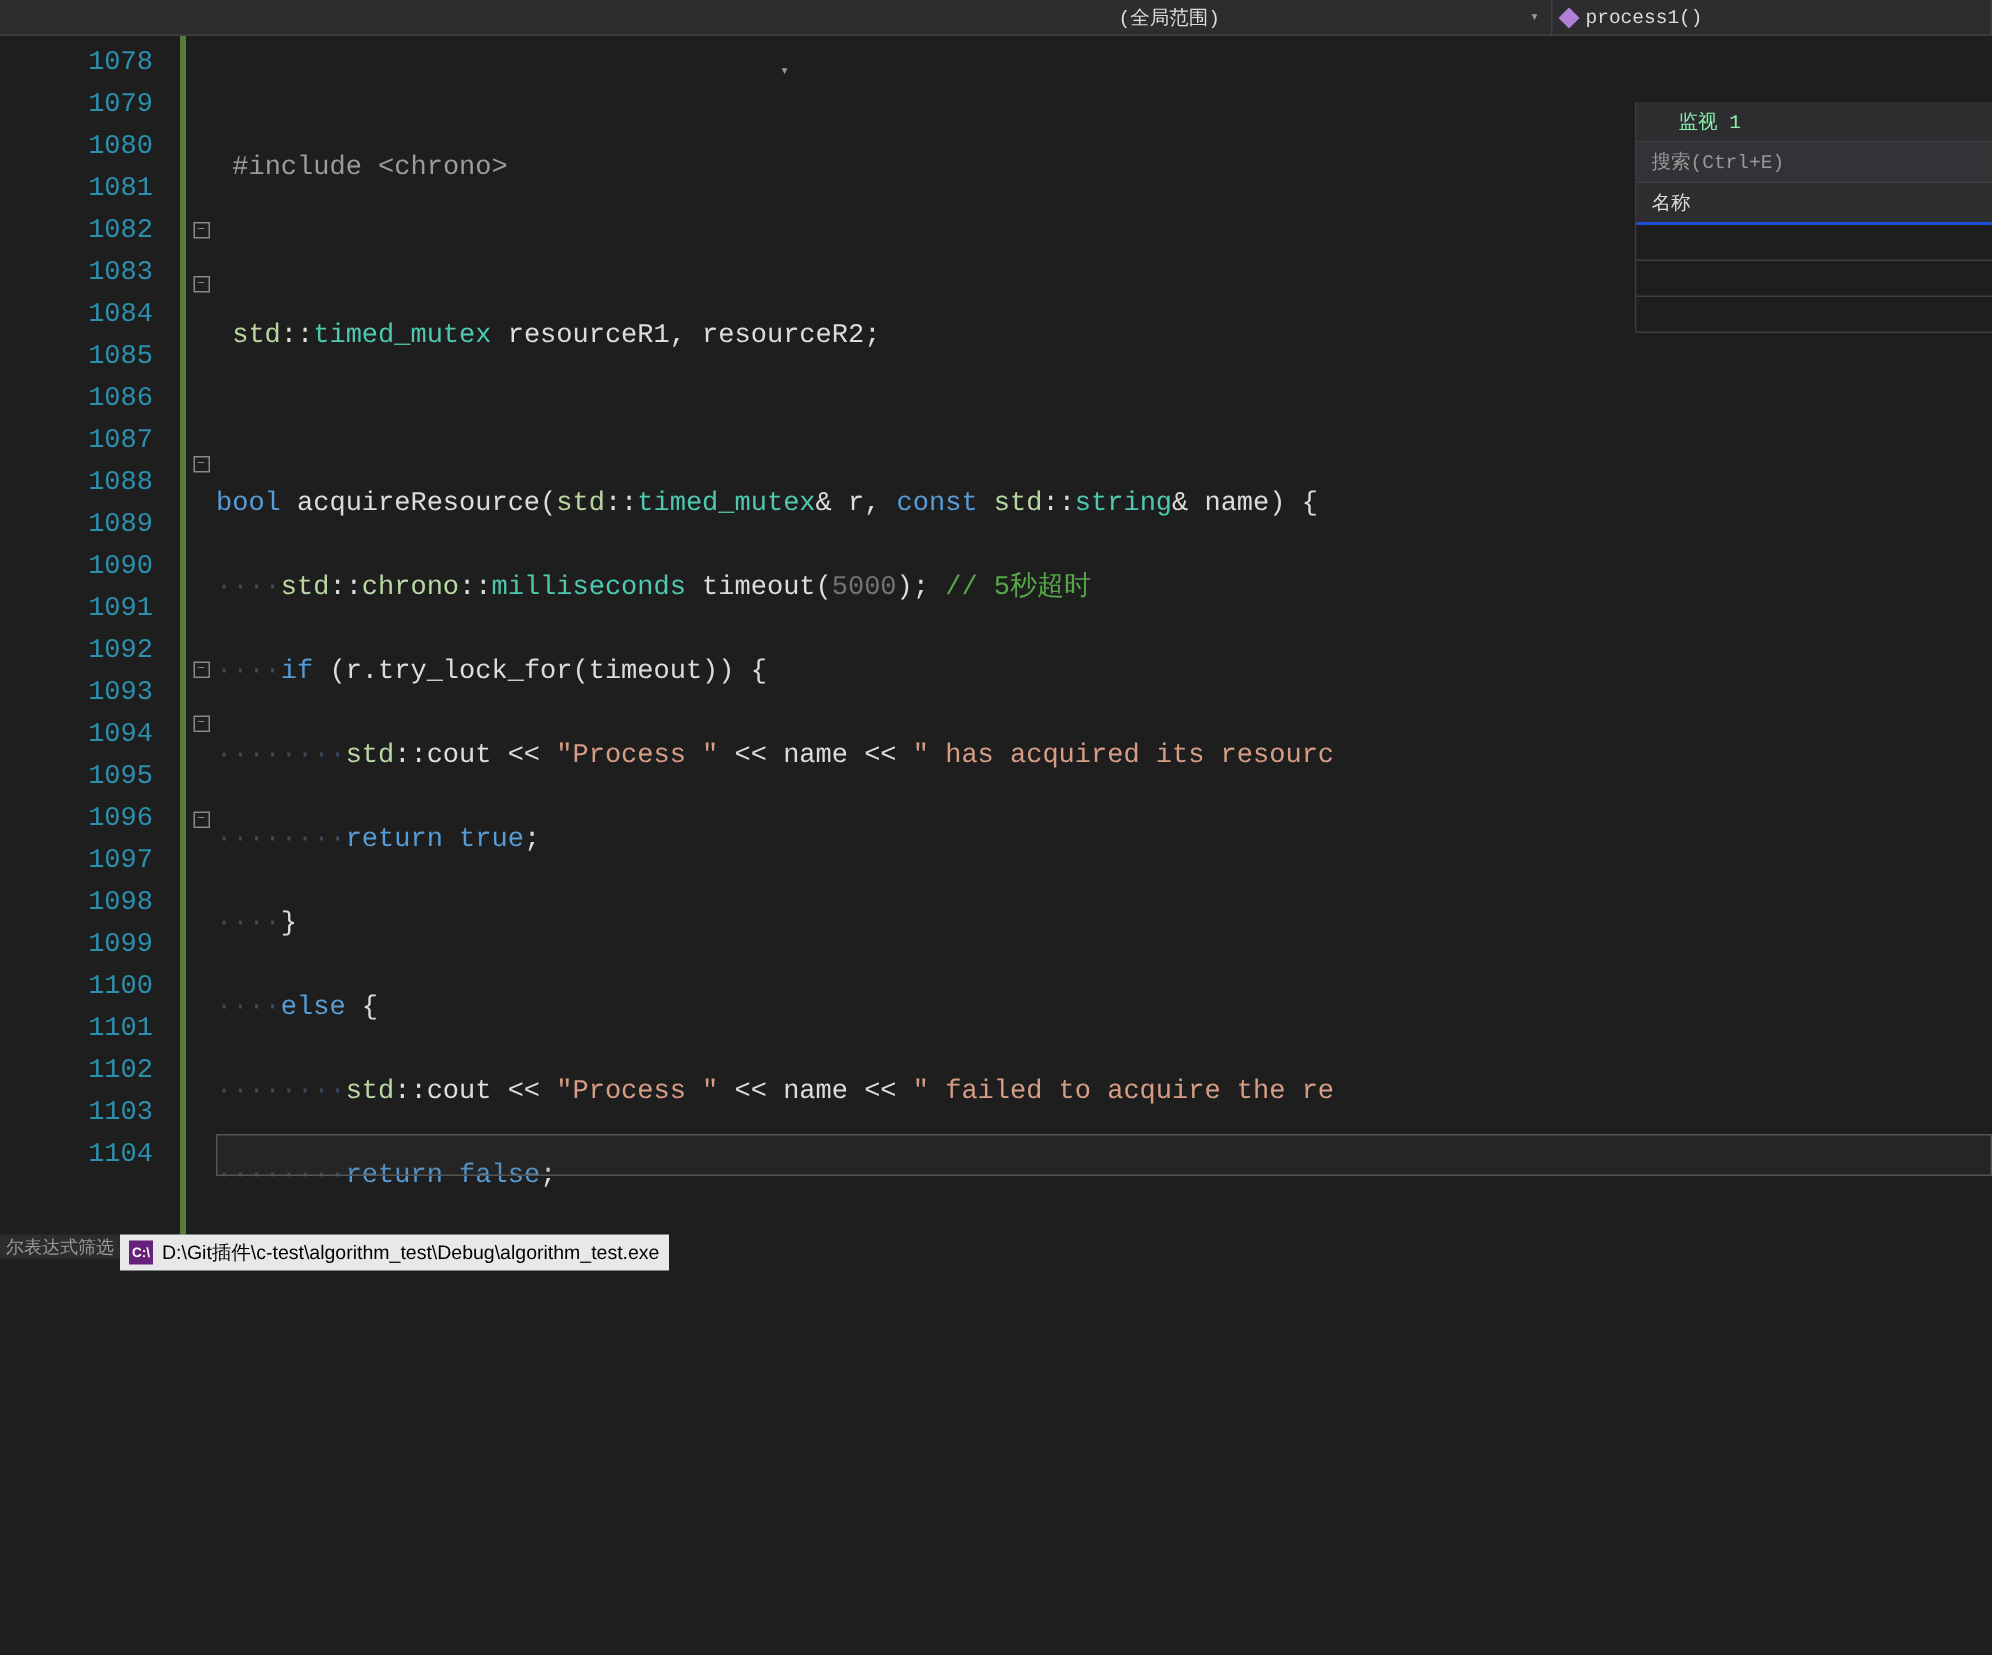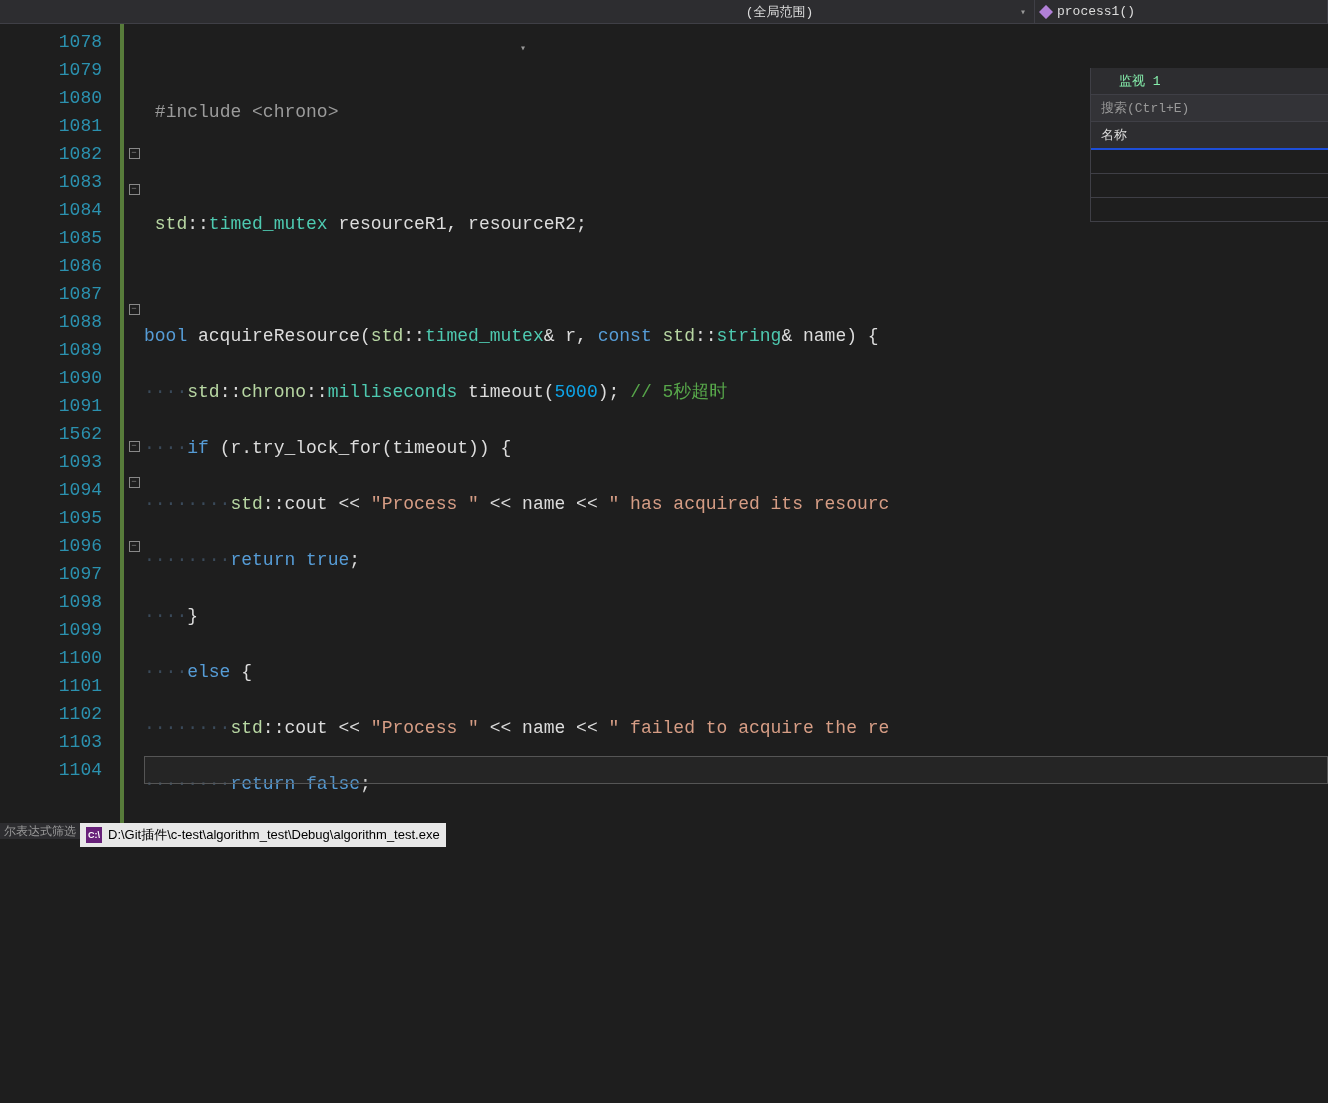--- a/index.html
+++ b/index.html
@@ -80,21 +80,21 @@
     font-size: 18px;
     line-height: 28px;
     white-space: pre;
     overflow: hidden;
     position: relative;
   }
   .code-line { height: 28px; }
   .kw { color: #569cd6; }
   .type { color: #4ec9b0; }
   .str { color: #d69d85; }
-  .num { color: #0ea5e9; }
+  .num { color: #737373; }
   .cmt { color: #57a64a; }
   .preproc { color: #9b9b9b; }
   .ns { color: #b8d7a3; }
   .dots { color: #3a4a5a; }
   .highlight-line {
     position:absolute;
     left:0; right:0;
     height:28px;
     border:1px solid #555;
     background: rgba(80,80,80,0.15);
@@ -232,21 +232,21 @@
     <div class="line-num">1082</div>
     <div class="line-num">1083</div>
     <div class="line-num">1084</div>
     <div class="line-num">1085</div>
     <div class="line-num">1086</div>
     <div class="line-num">1087</div>
     <div class="line-num">1088</div>
     <div class="line-num">1089</div>
     <div class="line-num">1090</div>
     <div class="line-num">1091</div>
-    <div class="line-num">1562</div>
+    <div class="line-num">1092</div>
     <div class="line-num">1093</div>
     <div class="line-num">1094</div>
     <div class="line-num">1095</div>
     <div class="line-num">1096</div>
     <div class="line-num">1097</div>
     <div class="line-num">1098</div>
     <div class="line-num">1099</div>
     <div class="line-num">1100</div>
     <div class="line-num">1101</div>
     <div class="line-num">1102</div>

